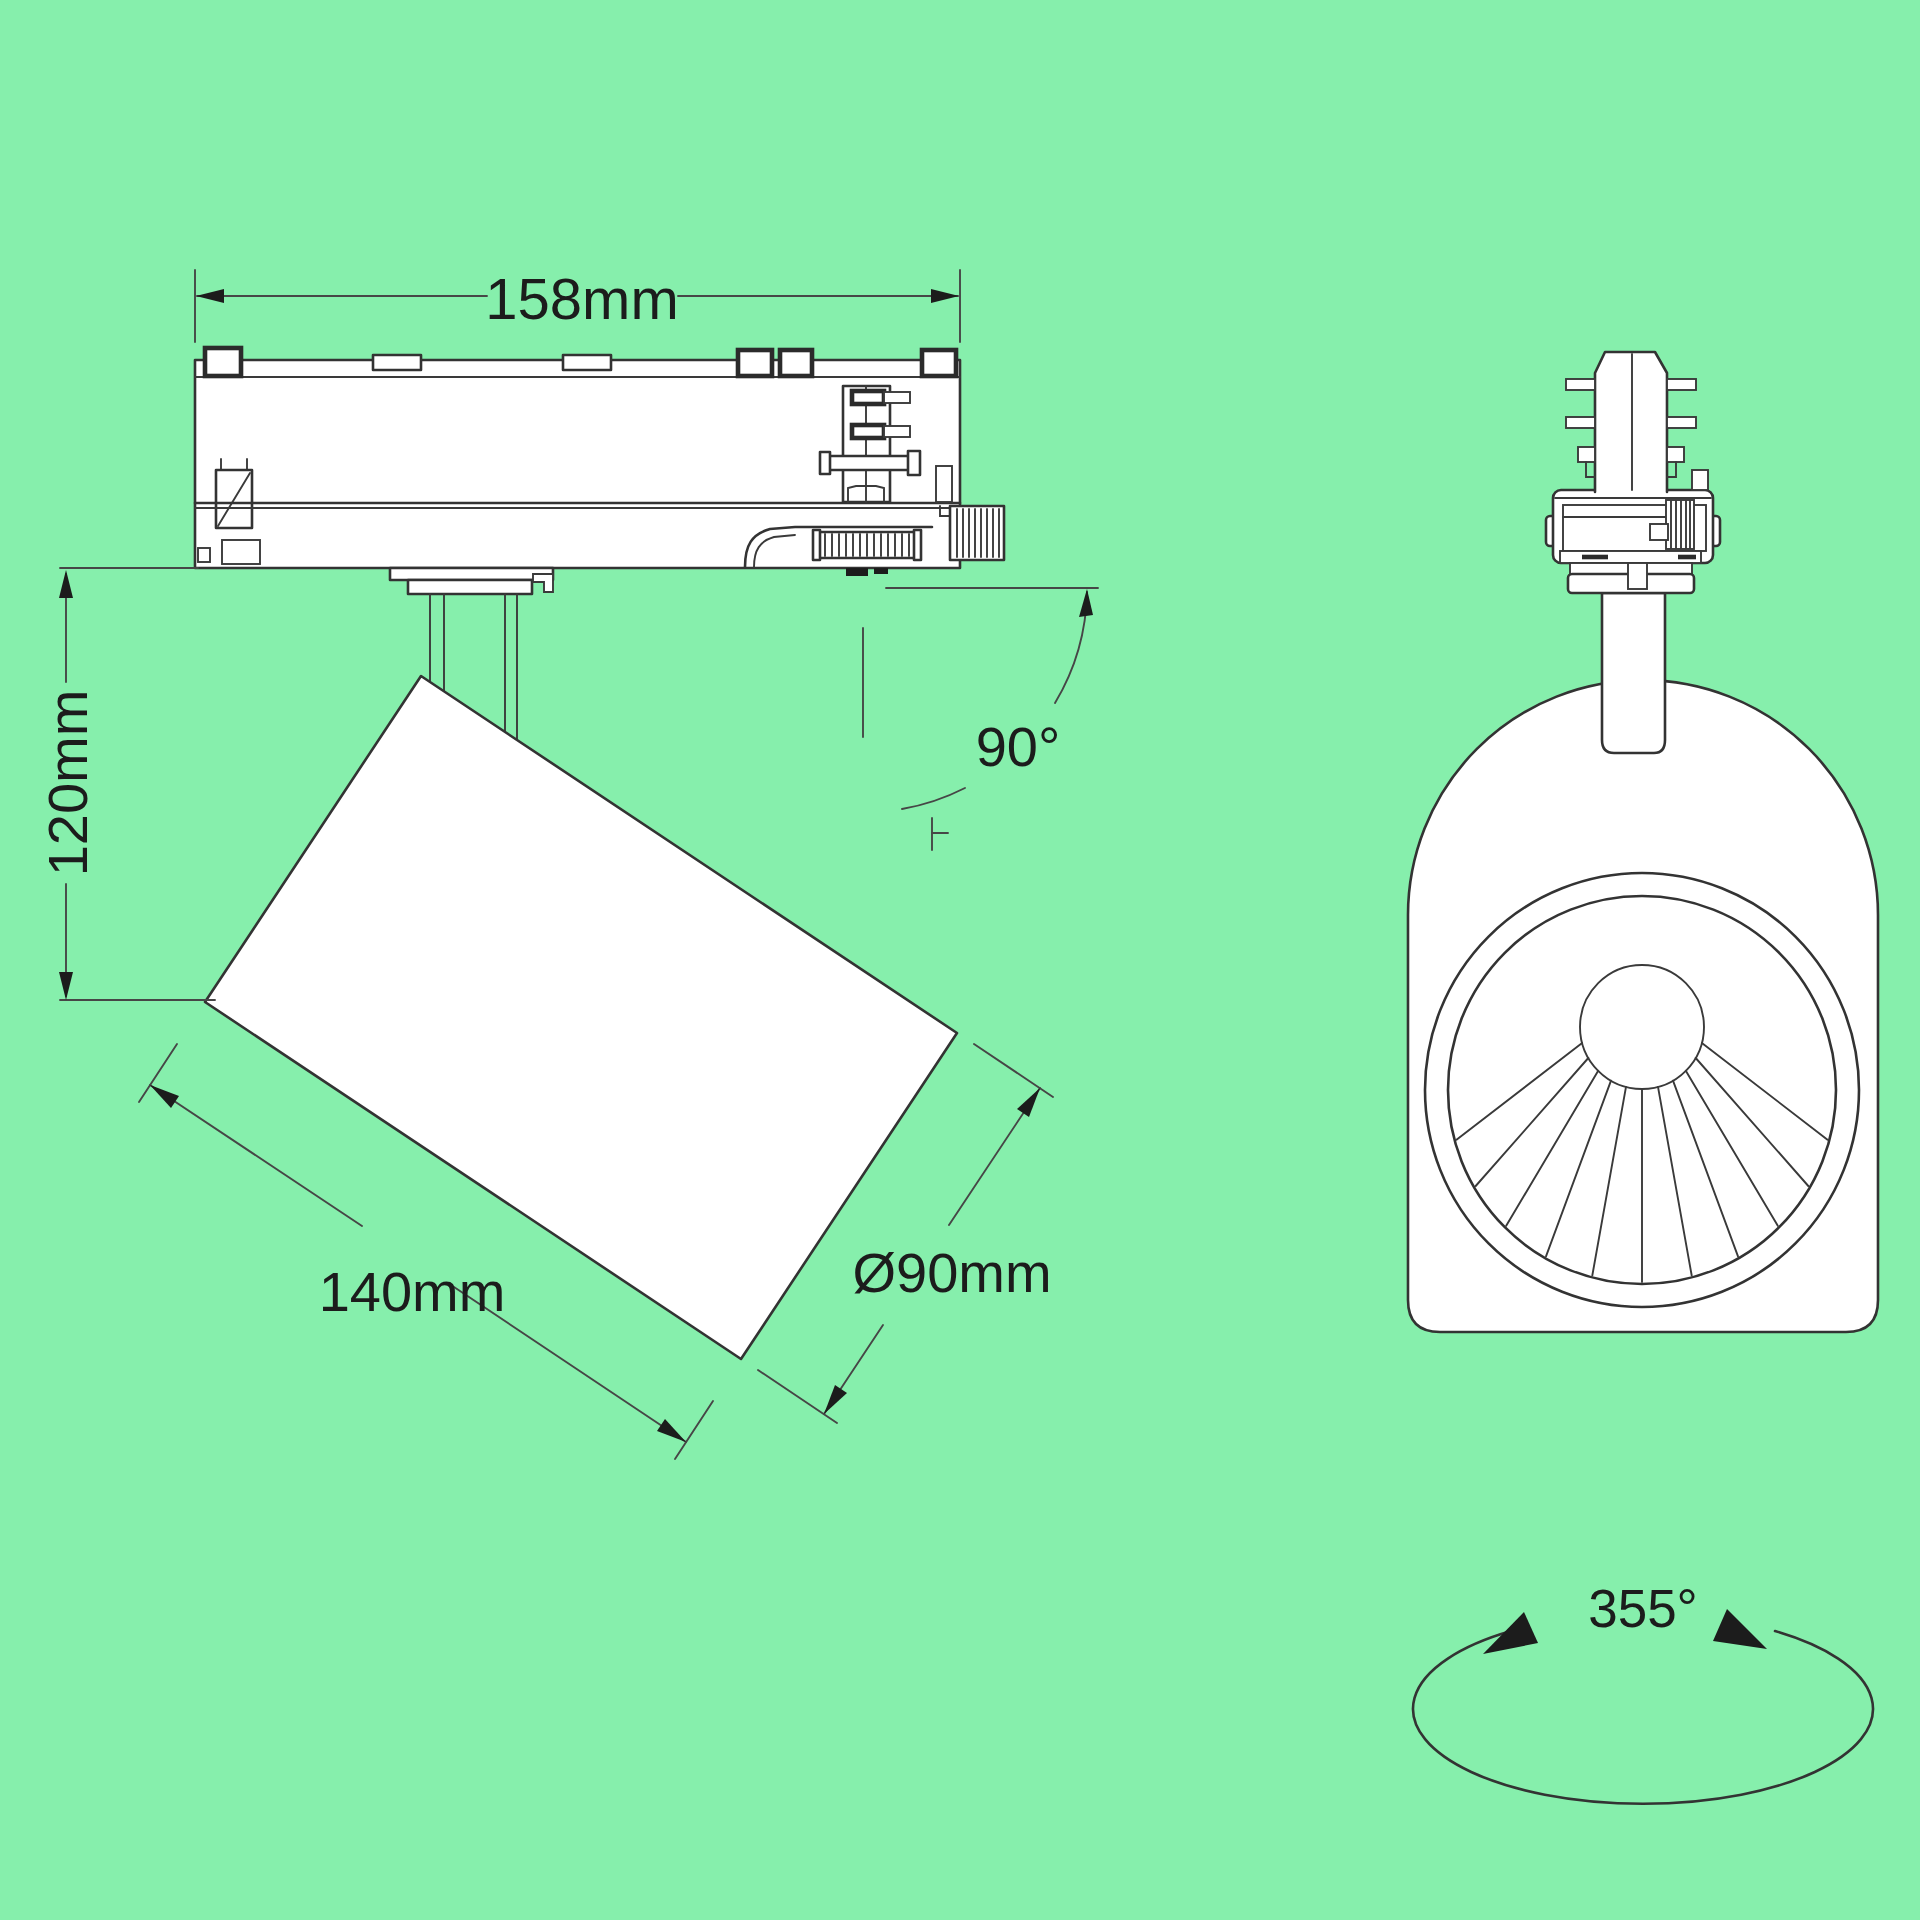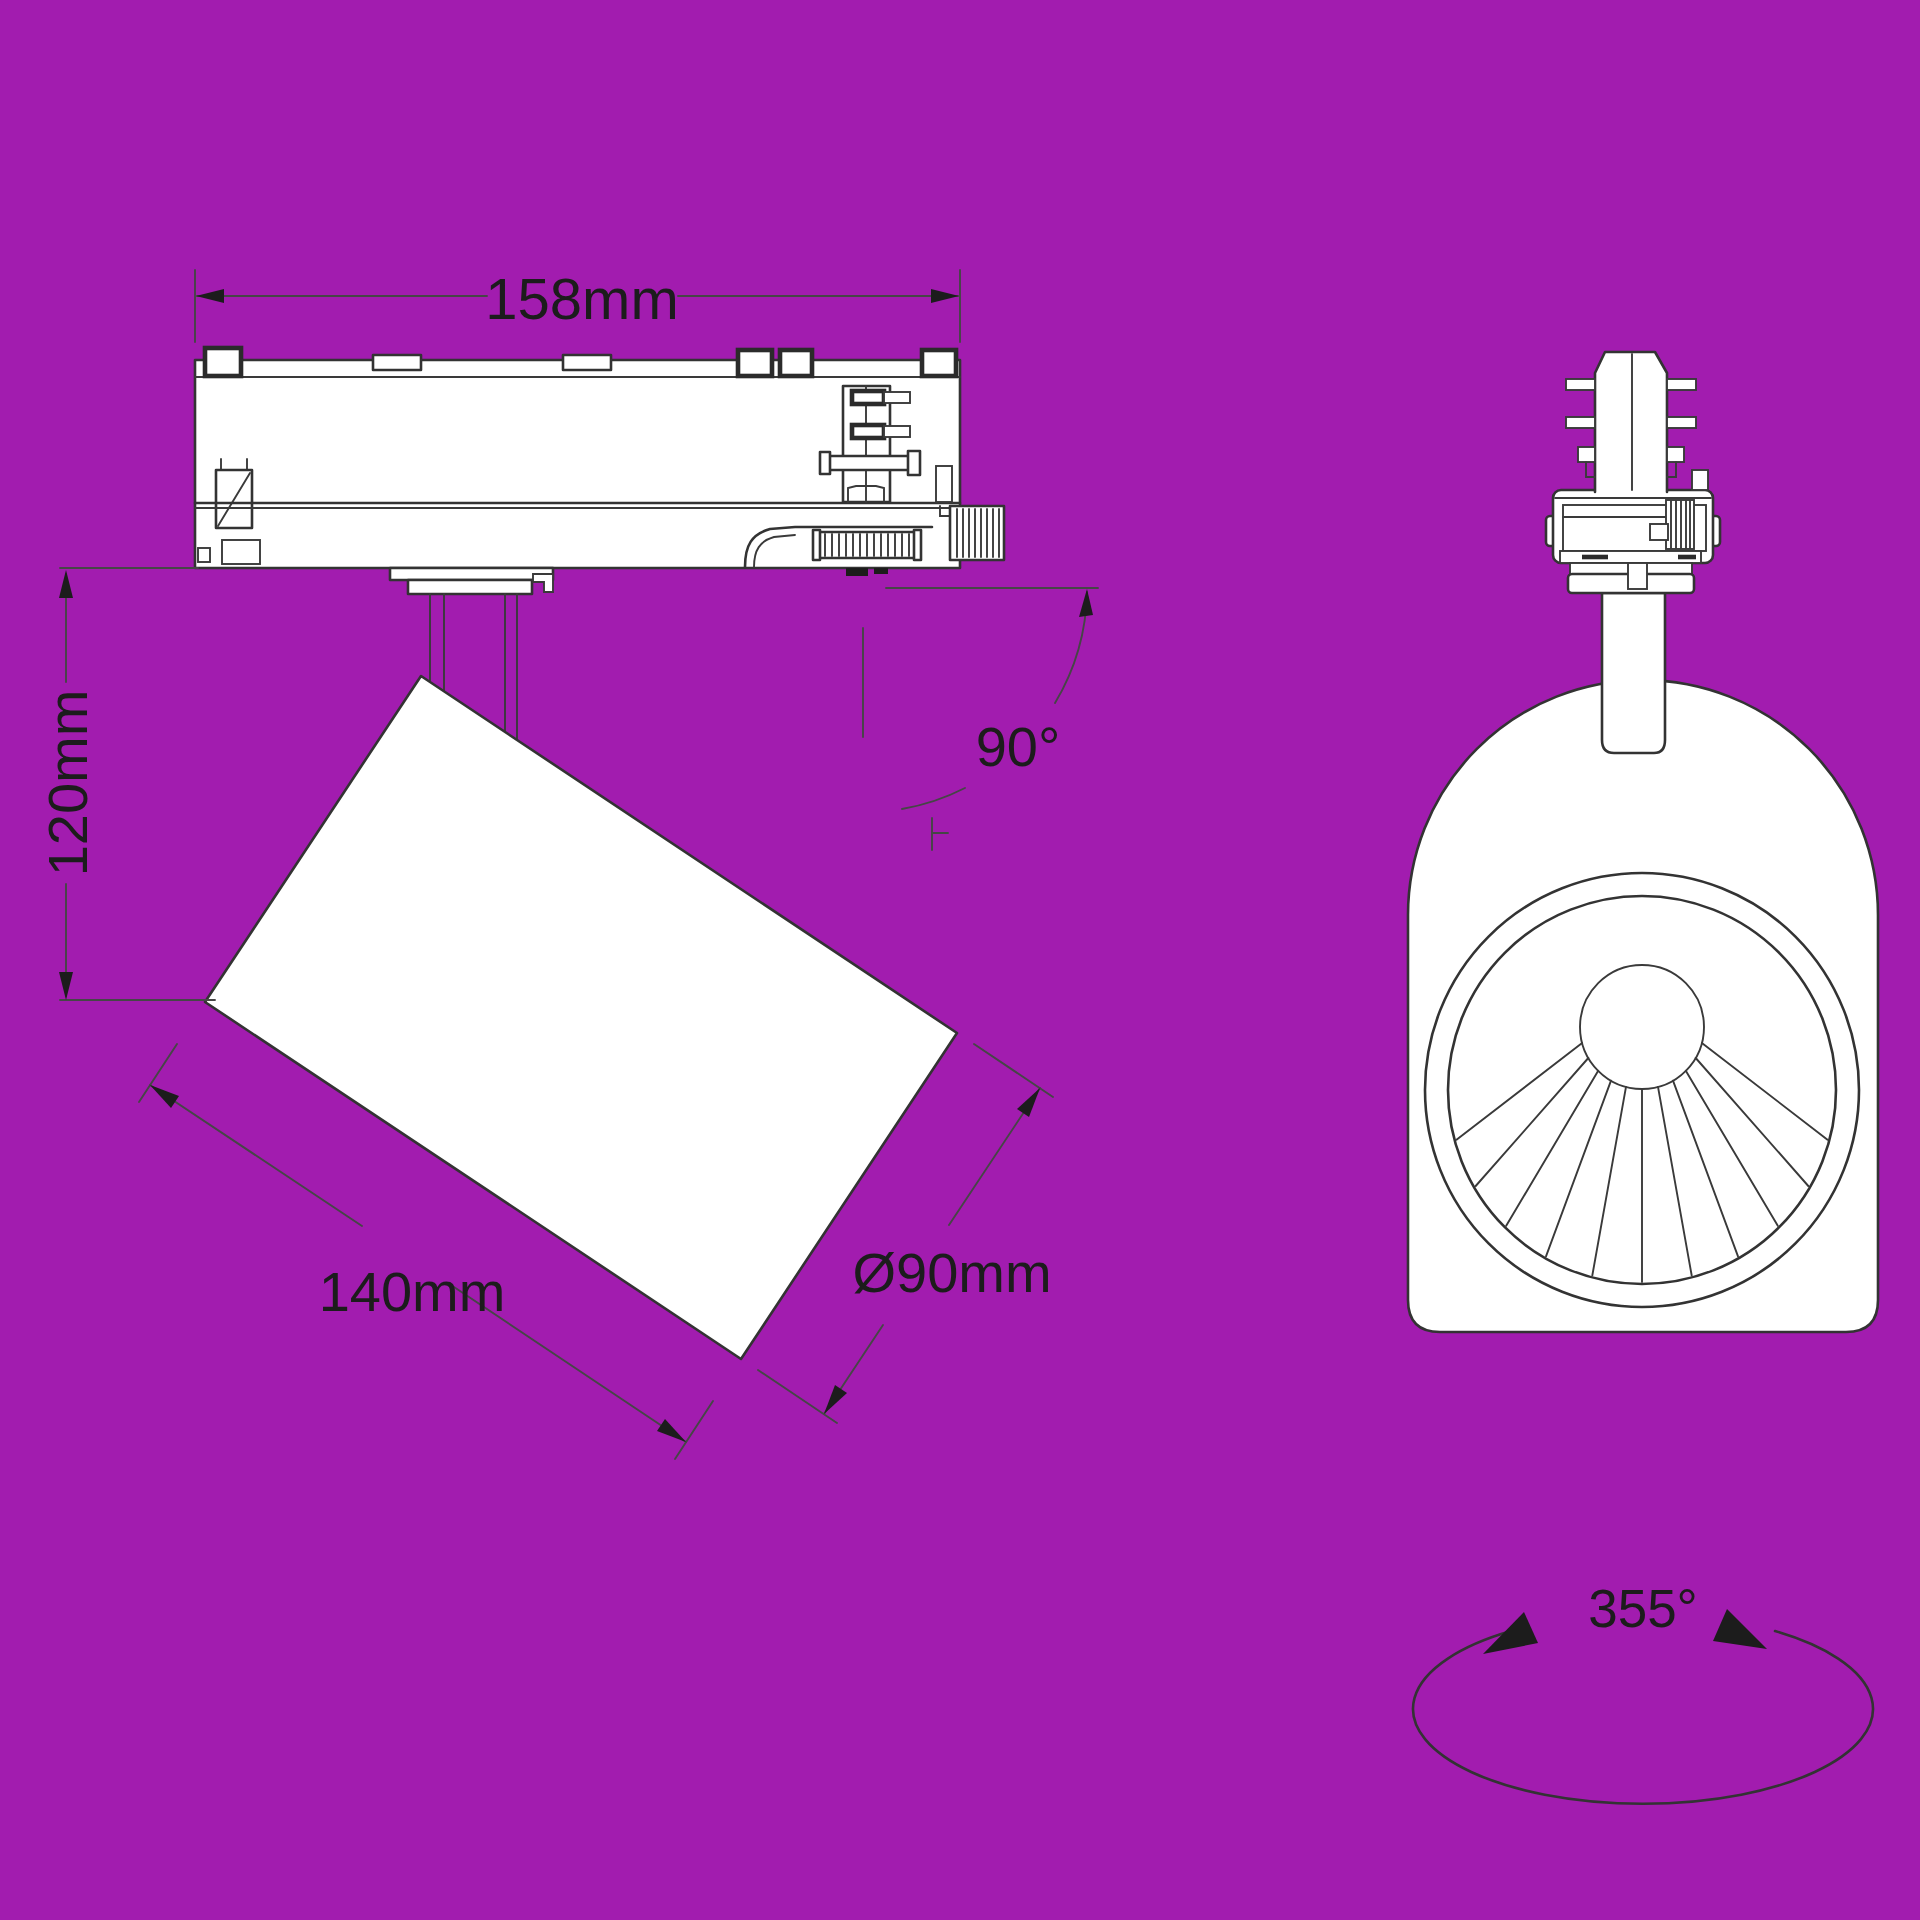--- a/index.html
+++ b/index.html
@@ -1,16 +1,16 @@
 <!DOCTYPE html>
 <html><head>
 <meta charset="utf-8">
 <style>
   html,body{margin:0;padding:0;background:#ffffff;}
-  .canvas{position:relative;width:1920px;height:1920px;background:#a21caf;overflow:hidden;}
+  .canvas{position:relative;width:1920px;height:1920px;background:#86efac;overflow:hidden;}
   svg{display:block;position:absolute;inset:0;}
   .ln{stroke:#333333;stroke-width:2.6;fill:none;stroke-linecap:round;stroke-linejoin:round;}
   .ln-thin{stroke:#3a3a3a;stroke-width:1.9;fill:none;stroke-linecap:round;}
   .ln-bold{stroke:#2b2b2b;stroke-width:4.6;fill:#ffffff;}
   .fillwhite{fill:#ffffff;}
   .dim{stroke:#464646;stroke-width:1.9;fill:none;stroke-linecap:round;}
   .arrow{fill:#1c1c1c;stroke:none;}
   .dim-label{font-family:"Liberation Sans", sans-serif;font-size:56px;fill:#1c1c1c;}
   .dim-label-lg{font-family:"Liberation Sans", sans-serif;font-size:58px;fill:#1c1c1c;}
   .dim-label-sm{font-family:"Liberation Sans", sans-serif;font-size:53px;fill:#1c1c1c;}

